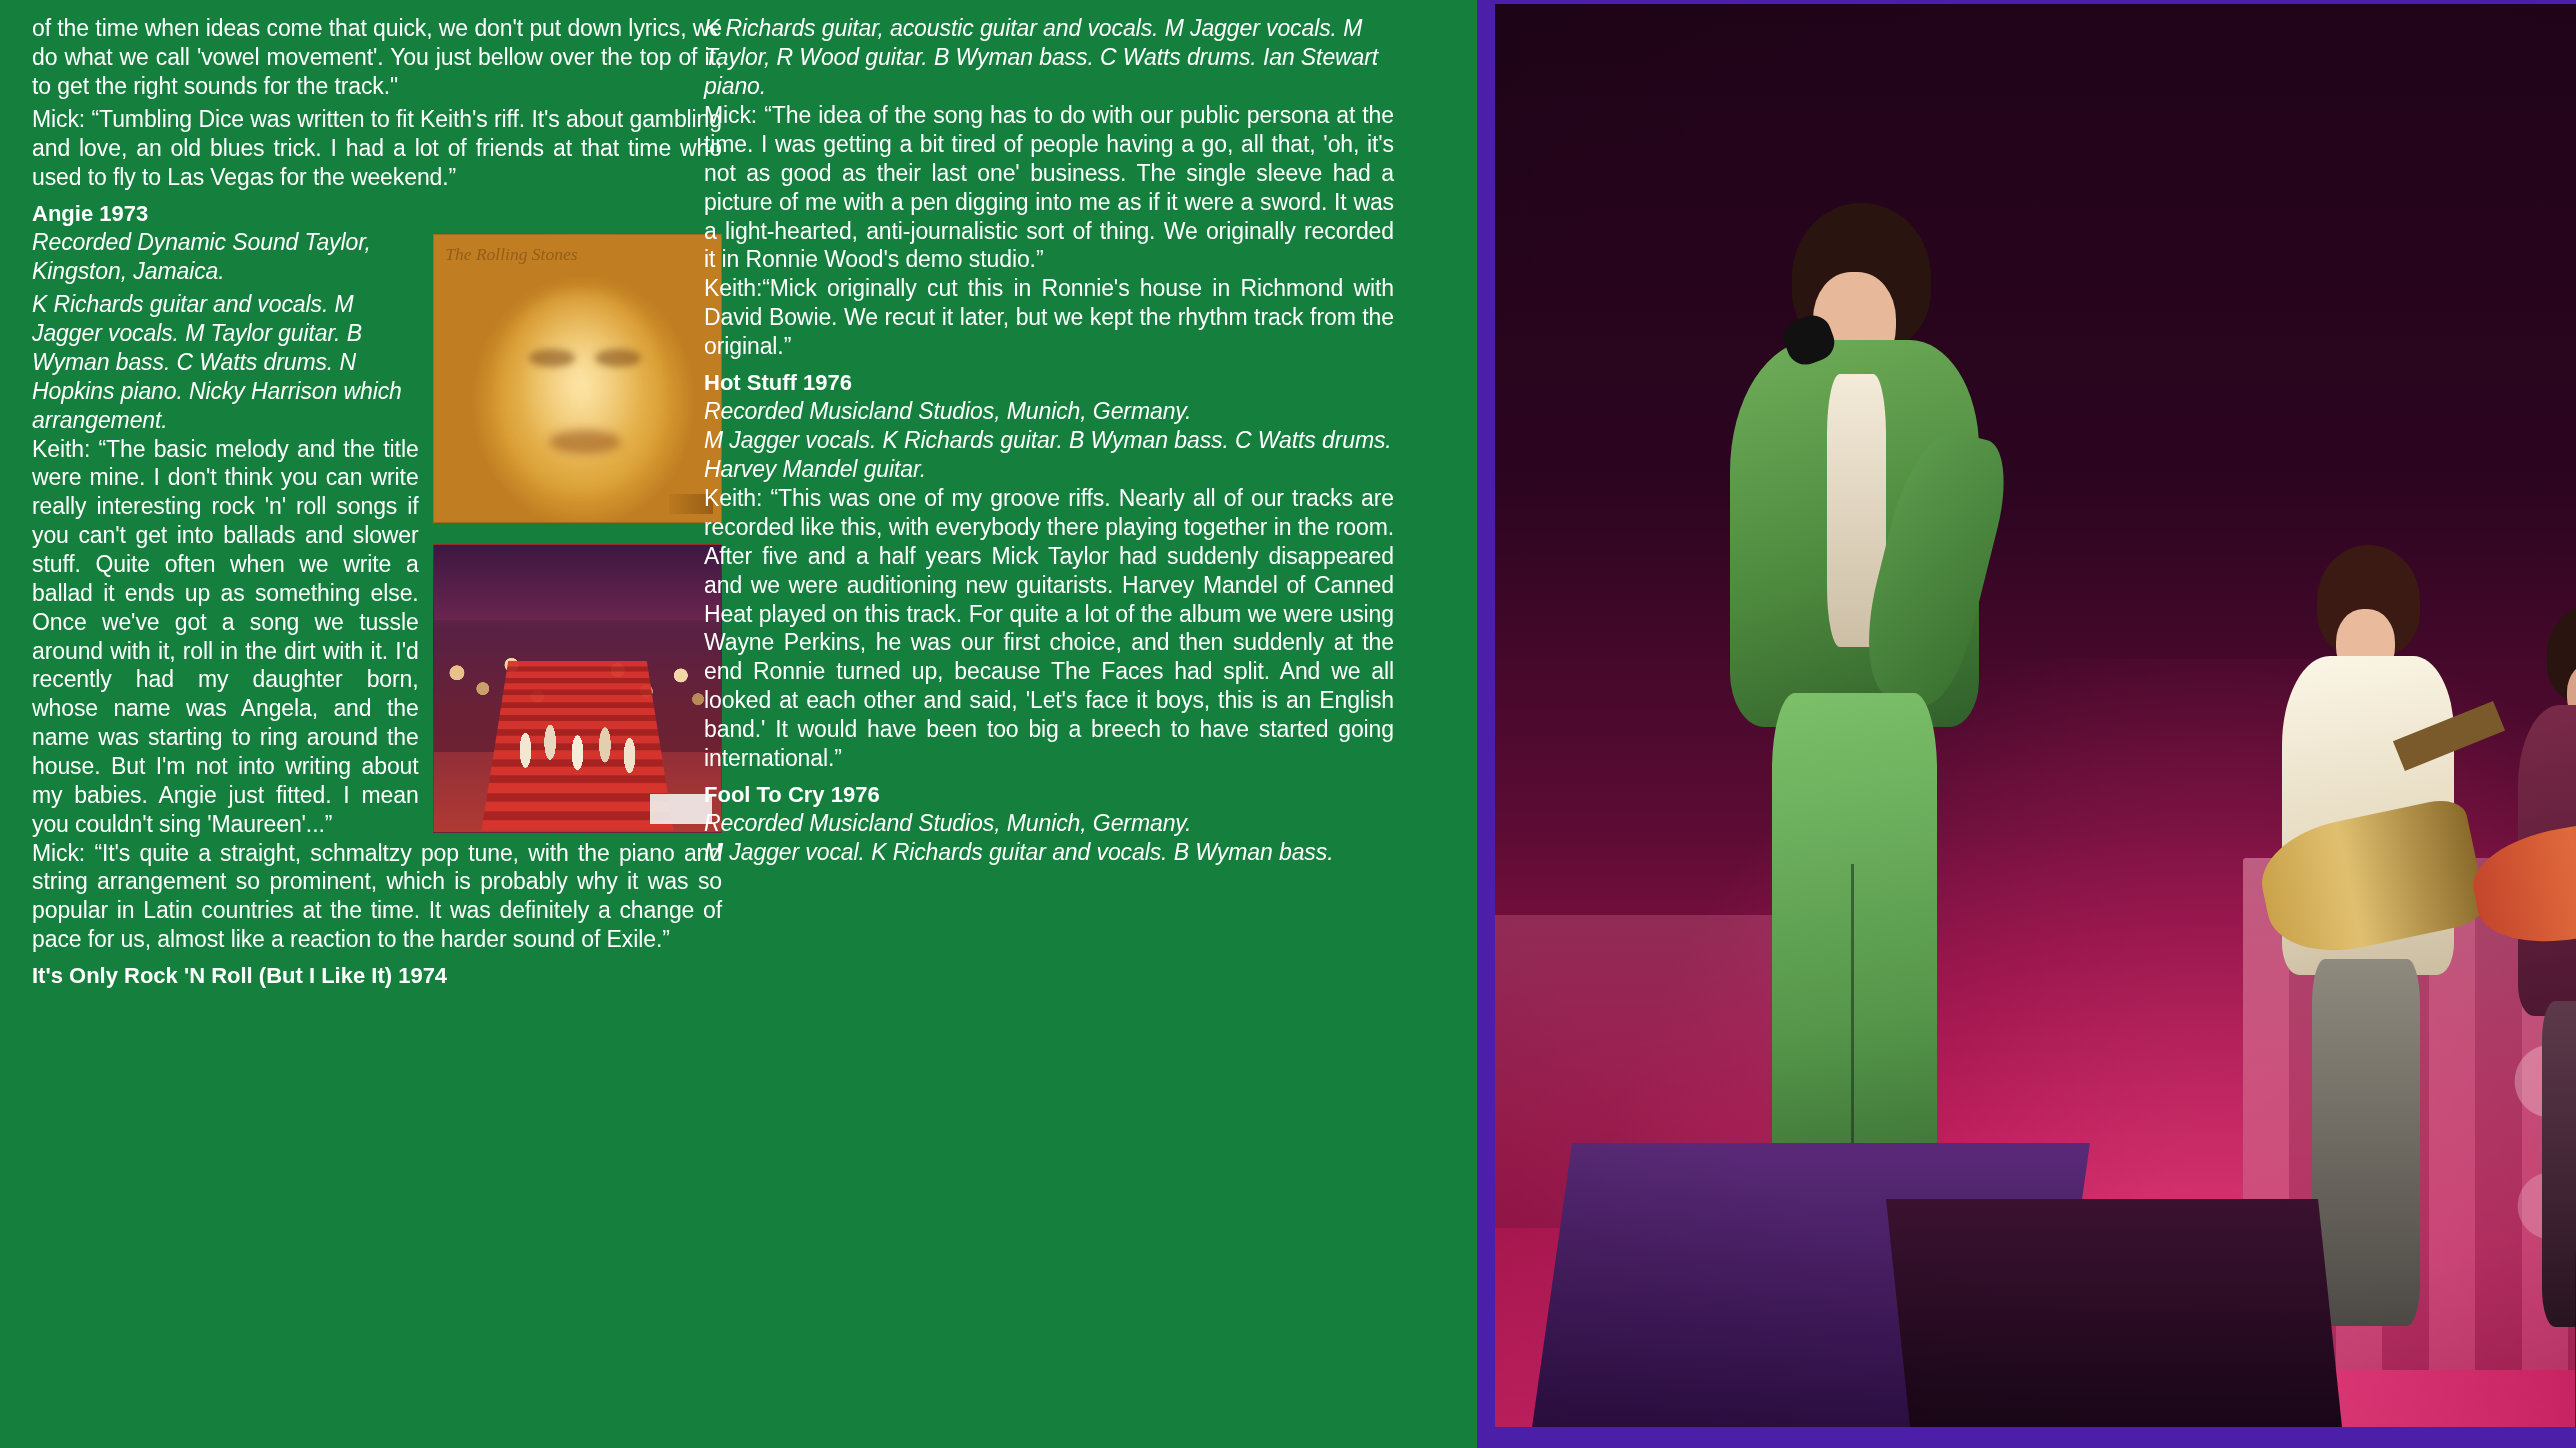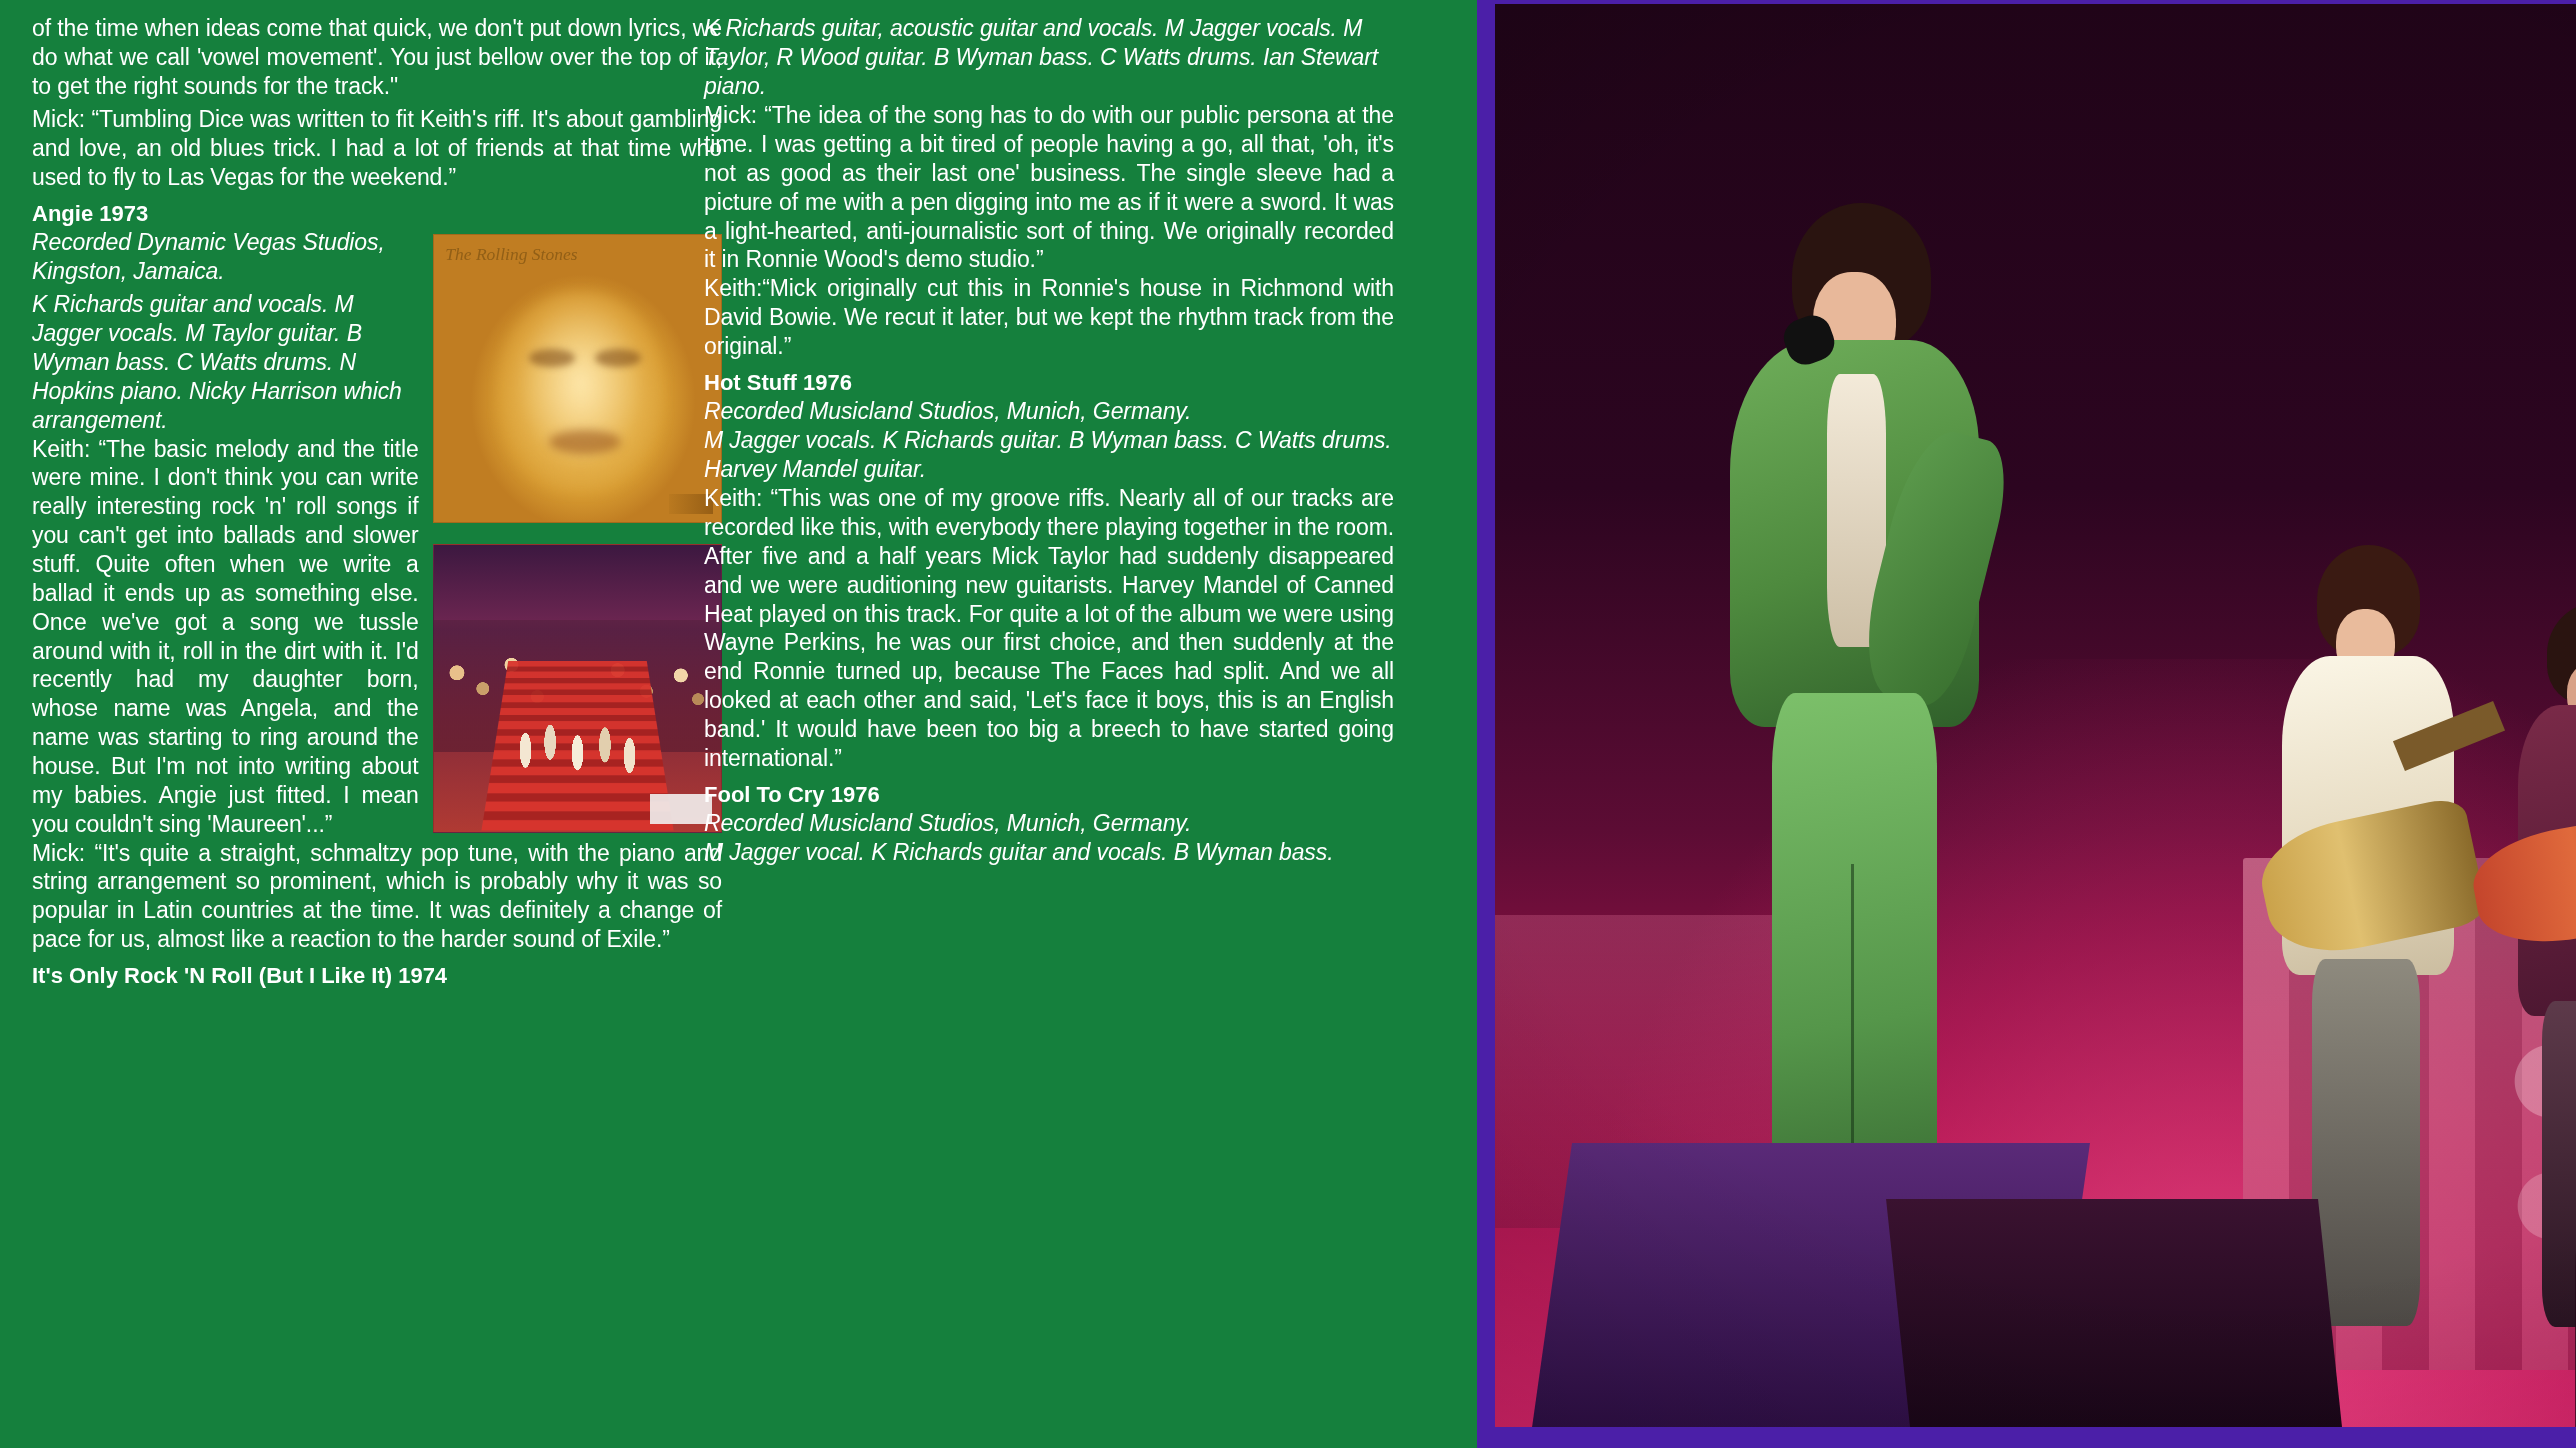--- a/index.html
+++ b/index.html
@@ -401,21 +401,21 @@
           </div>
           <div class="cover cover-iorr">
             <div class="c-top"></div>
             <div class="c-crowd"></div>
             <div class="c-stairs"></div>
             <div class="c-figs"></div>
             <div class="c-badge"></div>
           </div>
         </div>
 
-        <p class="para italic ragged">Recorded Dynamic Vegas Studios, Kingston, Jamaica.</p>
+        <p class="para italic ragged">Recorded Dynamic Sound Taylor, Kingston, Jamaica.</p>
         <div class="spacer-xs"></div>
         <p class="para italic ragged">K Richards guitar and vocals. M Jagger vocals. M Taylor guitar. B Wyman bass. C Watts drums. N Hopkins piano. Nicky Harrison which arrangement.</p>
         <p class="para">Keith: “The basic melody and the title were mine. I don't think you can write really interesting rock 'n' roll songs if you can't get into ballads and slower stuff. Quite often when we write a ballad it ends up as something else. Once we've got a song we tussle around with it, roll in the dirt with it. I'd recently had my daughter born, whose name was Angela, and the name was starting to ring around the house. But I'm not into writing about my babies. Angie just fitted. I mean you couldn't sing 'Maureen'...”</p>
         <p class="para">Mick: “It's quite a straight, schmaltzy pop tune, with the piano and string arrangement so prominent, which is probably why it was so popular in Latin countries at the time. It was definitely a change of pace for us, almost like a reaction to the harder sound of Exile.”</p>
 
         <h2 class="head">It's Only Rock 'N Roll (But I Like It) 1974</h2>
       </div>
 
       <div class="col col-right">
         <p class="para italic ragged">K Richards guitar, acoustic guitar and vocals. M Jagger vocals. M Taylor, R Wood guitar. B Wyman bass. C Watts drums. Ian Stewart piano.</p>

